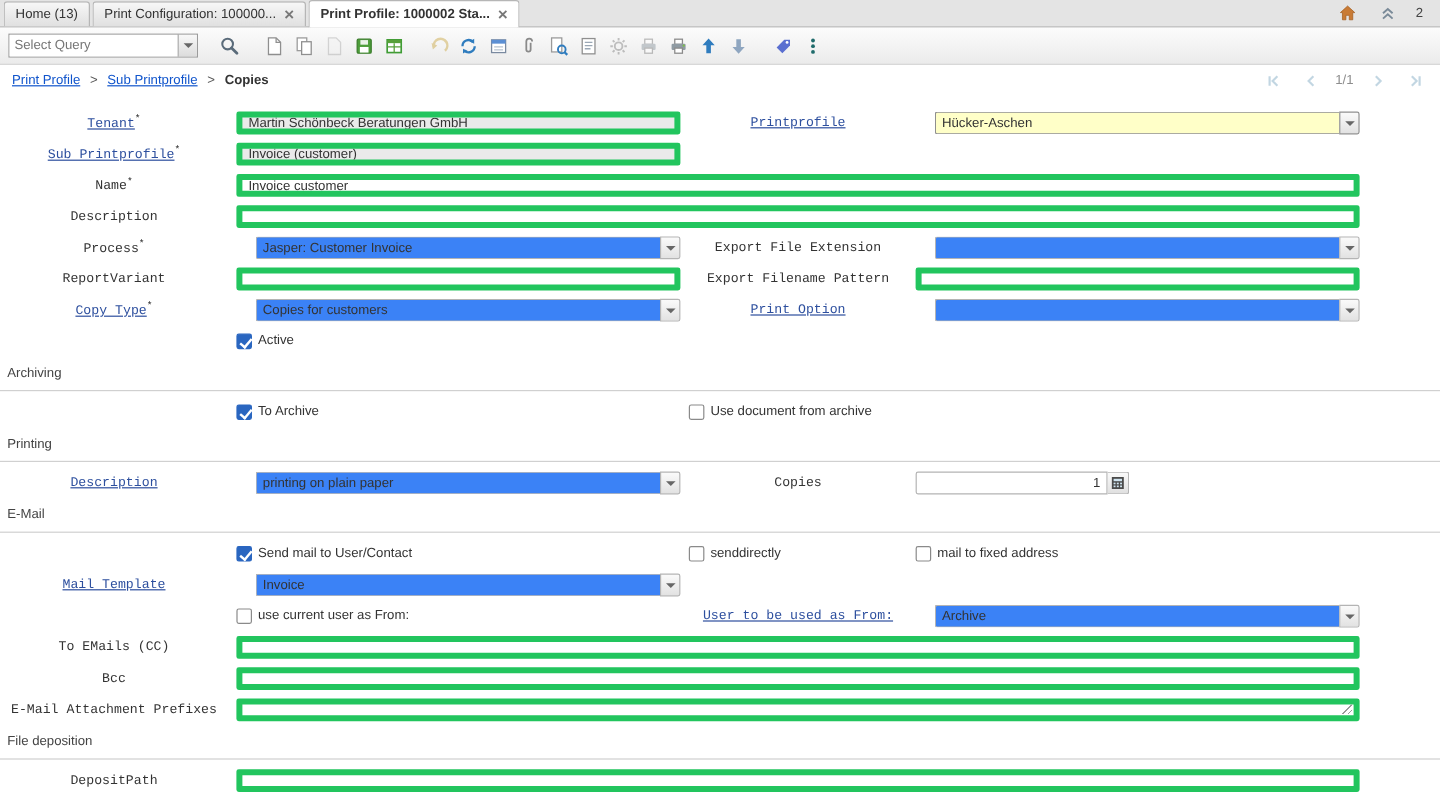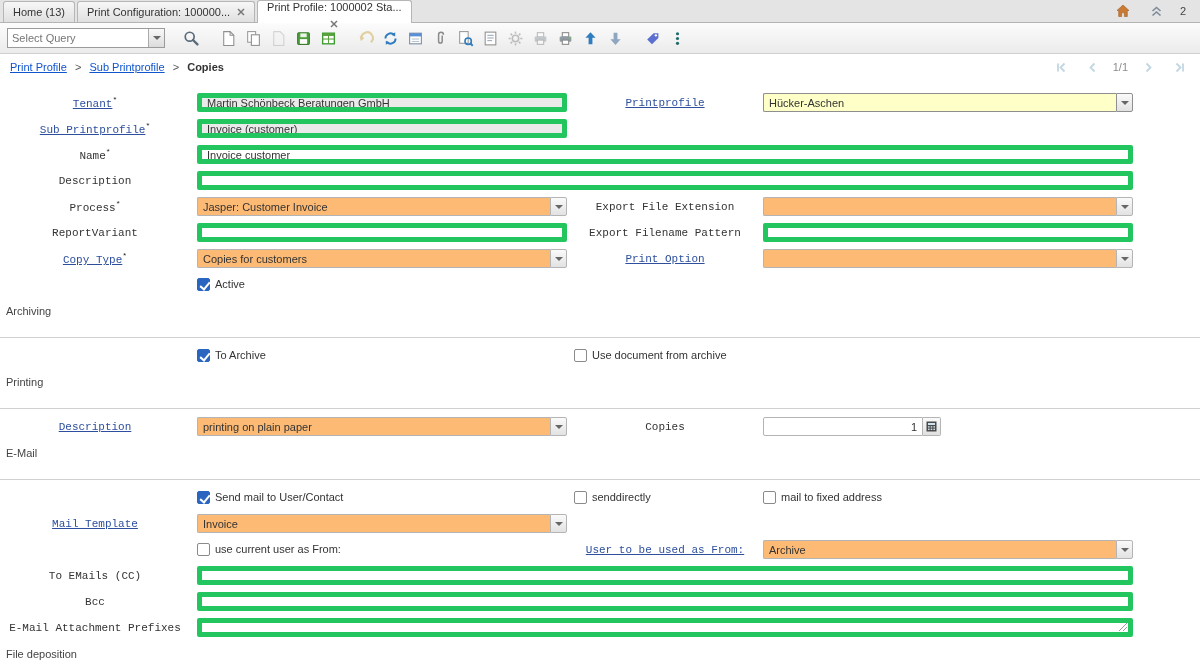--- a/index.html
+++ b/index.html
@@ -9,21 +9,21 @@
     background:#fff; font-family:"Liberation Sans", sans-serif;
     font-size:11px; color:#333;
   }
   
   .tabbar { display:flex; align-items:flex-end; height:23px; background:#e4e4e4;
             border-bottom:1px solid #b3b3b3; padding-left:3px; }
   .tab { display:flex; align-items:center; gap:7px; height:21px; padding:0 9px;
          margin-right:2px; border:1px solid #b6b6b6; border-bottom:none;
          border-radius:3px 3px 0 0; background:linear-gradient(#f7f7f7,#e0e0e0);
          color:#333; white-space:nowrap; cursor:default; }
-  .tab.active { background:#fff; font-weight:normal; margin-bottom:-1px; height:23px;flex-direction:column; }
+  .tab.active { background:#fff; font-weight:bold; margin-bottom:-1px; height:23px; }
   .tclose { display:flex; align-items:center; }
   .tabbar-right { margin-left:auto; display:flex; align-items:center; gap:12px; padding-right:14px; height:22px; }
   .notif { color:#444; font-size:11px; }
   
   .toolbar { height:31px; display:flex; align-items:center; gap:3px;
              background:linear-gradient(#fcfcfc,#ebebeb); border-bottom:1px solid #cfcfcf;
              padding:0 7px; }
   .query { display:flex; width:158px; height:20px; border:1px solid #9b9b9b; background:#fff; margin-right:12px; }
   .query input { border:none; outline:none; flex:1; min-width:0; font-size:11px; padding:0 4px;
                  font-family:"Liberation Sans",sans-serif; color:#555; }
@@ -43,34 +43,34 @@
   .row { display:grid; grid-template-columns:190px 370px 182px 370px; column-gap:7px;
          align-items:center; margin-bottom:7px; min-height:19px; }
   .lbl { text-align:center; color:#333; white-space:nowrap;font-family:Liberation Mono, monospace; }
   .lbl .lt { }
   .lbl.link .lt { text-decoration:underline; color:#2d4f9e; cursor:pointer; }
   sup.req { font-size:8px; vertical-align:super; color:#222; }
   .fld { position:relative; height:19px; border:5px solid #22c55e; border-radius:2px;
          background:#fff; display:flex; align-items:center; padding:0 5px; overflow:hidden; }
   .fld.readonly { background:#eaeaea; color:#333; }
   .fld.wide { grid-column:2 / 5; }
-  .combo { display:flex; height:19px; }
+  .combo { display:flex; height:19px;margin-left:16px; }
   .combo .val { flex:1; min-width:0; border:1px solid #b4b4b4; border-right:none; border-radius:2px 0 0 2px;
-                background:#fdba74; display:flex; align-items:center; padding:0 5px; overflow:hidden; white-space:nowrap; }
+                background:#3b82f6; display:flex; align-items:center; padding:0 5px; overflow:hidden; white-space:nowrap; }
   .combo .dbtn { width:17px; border:1px solid #b4b4b4; border-radius:0 2px 2px 0;
                  background:linear-gradient(#fafafa,#e2e2e2); display:flex; align-items:center; justify-content:center; cursor:pointer; }
   .combo.hl .val { background:#ffffc8; border-color:#8f8f8f; }
   .combo.hl .dbtn { border-color:#8f8f8f; }
   .caret { width:0; height:0; border-left:4px solid transparent; border-right:4px solid transparent; border-top:4px solid #666; }
   .cb { display:flex; align-items:flex-start; gap:5px; cursor:pointer; }
   .box { width:13px; height:13px; border:1px solid #8a8a8a; border-radius:2px; background:#fff; position:relative; flex:none; }
   .cb.checked .box { background:#2a66c0; border-color:#2a66c0; }
   .cb.checked .box::after { content:""; position:absolute; left:4px; top:1px; width:4px; height:8px;
                             border:solid #fff; border-width:0 2px 2px 0; transform:rotate(40deg); }
-  .section { margin:9px 0 8px 0; padding:2px 0 20px 6px; border-bottom:1px solid #d0d0d0; color:#444; }
+  .section { margin:9px 0 8px 0; padding:2px 0 8px 6px; border-bottom:1px solid #d0d0d0; color:#444; }
   .numwrap { display:flex; width:178px; height:19px; }
   .numwrap .num { flex:1; border:1px solid #b4b4b4; border-radius:2px 0 0 2px; background:#fff;
                   display:flex; align-items:center; justify-content:flex-end; padding:0 5px; }
   .numwrap .calc { width:18px; border:1px solid #b4b4b4; border-left:none; border-radius:0 2px 2px 0;
                    background:linear-gradient(#fafafa,#e0e0e0); display:flex; align-items:center; justify-content:center; cursor:pointer; }
   .resize { position:absolute; right:1px; bottom:1px; width:10px; height:10px;
             background:repeating-linear-gradient(135deg, transparent 0 2px, #999 2px 3px);
             clip-path:polygon(100% 0, 100% 100%, 0 100%); }
 </style>
 </head>

